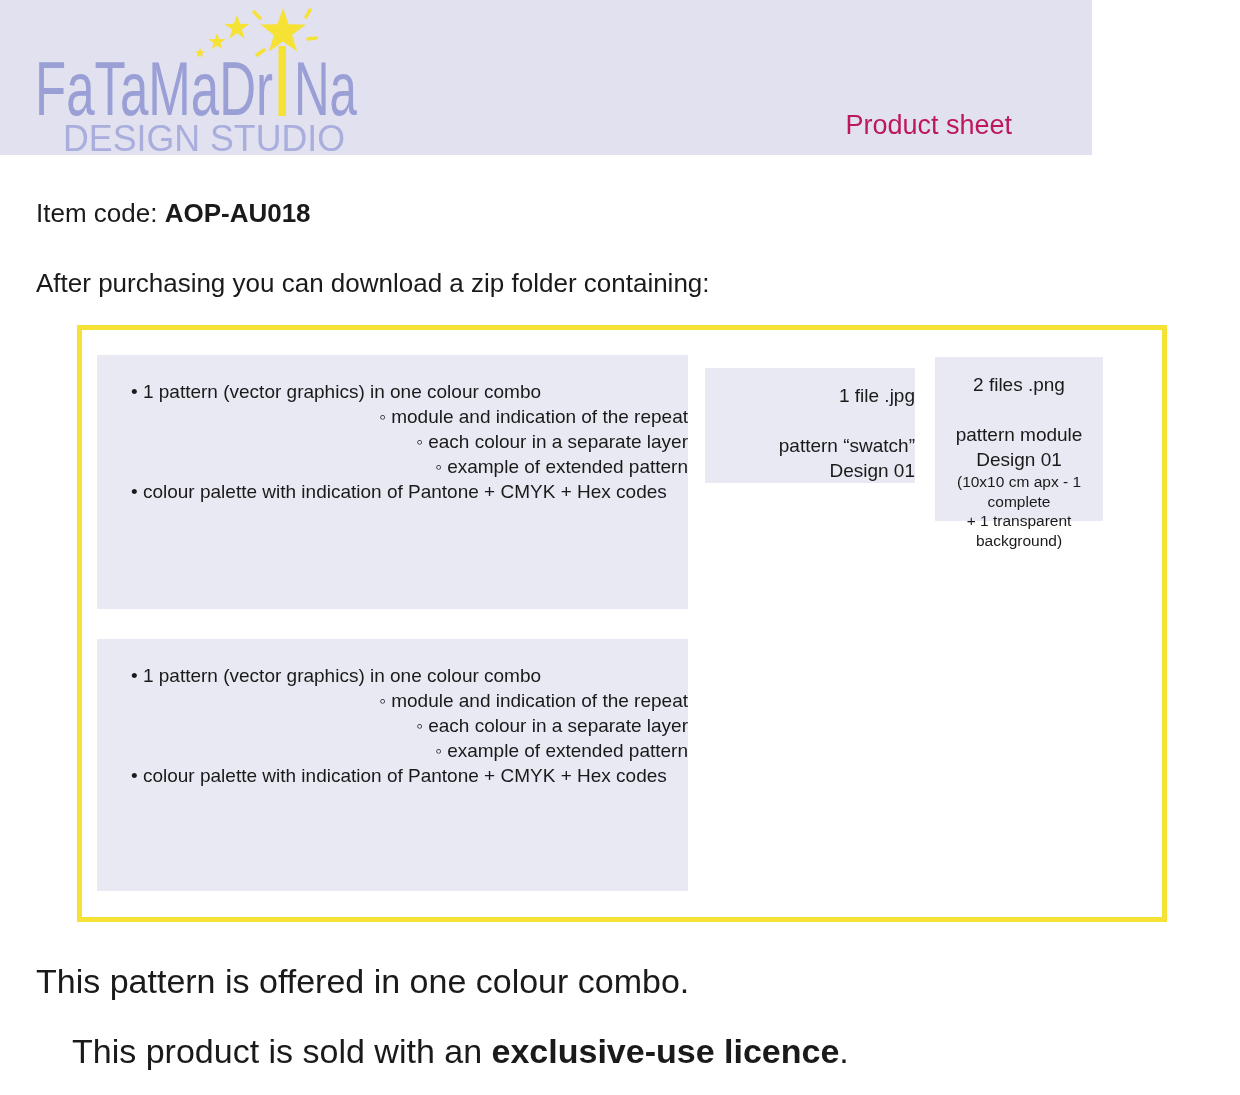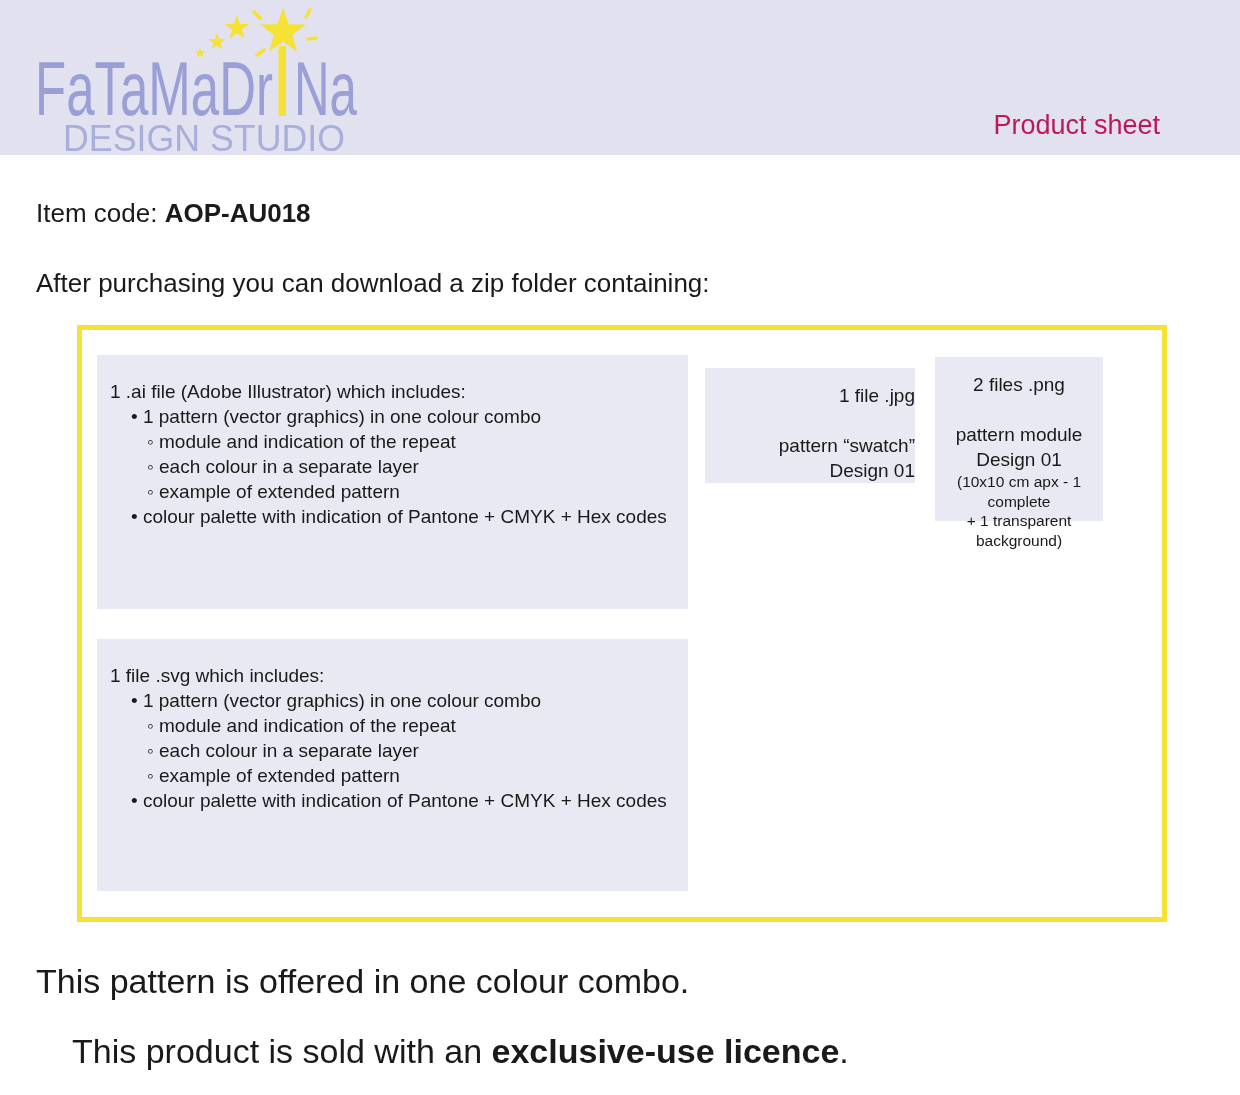--- a/index.html
+++ b/index.html
@@ -11,21 +11,21 @@
     --text_color:#1a1a1a;
   }
   *{box-sizing:border-box;}
   html,body{margin:0;padding:0;}
   body{
     width:1240px;height:1095px;position:relative;background:#ffffff;
     font-family:"Liberation Sans",sans-serif;color:var(--text_color);
     overflow:hidden;
   }
   .header{
-    position:absolute;left:0;top:0;width:1240px;height:155px;
+    position:absolute;left:0;top:0;width:1092px;height:155px;
     background:var(--header_bg);
   }
   .logo{position:absolute;left:32px;top:6px;width:340px;height:150px;}
   .brand{fill:var(--logo_color);font-family:"Liberation Sans",sans-serif;font-size:76px;font-weight:400;}
   .brand-sub{fill:var(--logo_subtitle_color);font-family:"Liberation Sans",sans-serif;font-size:37px;font-weight:400;}
   .star{fill:var(--accent_yellow);}
   .spark{stroke:var(--accent_yellow);stroke-width:3.5;stroke-linecap:round;}
   .sheet-title{
     position:absolute;right:80px;top:110px;font-size:27px;color:#be185d;
   }
@@ -38,21 +38,21 @@
   }
   .file-box{position:absolute;background:var(--panel_bg);}
   .box-ai{left:15px;top:25px;width:591px;height:254px;padding-top:24px;}
   .box-svg{left:15px;top:309px;width:591px;height:252px;padding-top:24px;}
   .box-jpg{left:623px;top:38px;width:210px;height:115px;padding-top:15px;text-align:right;}
   .box-png{left:853px;top:27px;width:168px;height:164px;padding-top:15px;text-align:center;}
   .row{font-size:19px;line-height:25px;}
   .row.title{padding-left:13px;}
   .lv1{padding-left:34px;}
   .lv1::before{content:"\2022\00a0";}
-  .lv2{padding-left:50px;}
+  .lv2{padding-left:50px;text-align:right;}
   .lv2::before{content:"\25e6\00a0";}
   .crow{font-size:19px;line-height:25px;}
   .crow.spacer{height:25px;}
   .crow.small{font-size:15.5px;line-height:19.5px;}
   .footer-line{position:absolute;left:36px;font-size:34px;}
   .footer-line.one{top:962px;}
   .footer-line.two{top:1032px;margin-left:36px;}
   .footer-line b{font-weight:700;}
 </style>
 </head>
@@ -80,21 +80,20 @@
     <div class="sheet-title">Product sheet</div>
   </header>
 
   <div class="item-code"><span>Item code: </span><b>AOP-AU018</b></div>
 
   <div class="intro">After purchasing you can download a zip folder containing:</div>
 
   <div class="yellow-box">
 
     <section class="file-box box-ai">
-      <div class="row title">1 .ai file (Adobe Illustrator) which includes:</div>
       <div class="row lv1">1 pattern (vector graphics) in one colour combo</div>
       <div class="row lv2">module and indication of the repeat</div>
       <div class="row lv2">each colour in a separate layer</div>
       <div class="row lv2">example of extended pattern</div>
       <div class="row lv1">colour palette with indication of Pantone + CMYK + Hex codes</div>
     </section>
 
     <section class="file-box box-jpg">
       <div class="crow">1 file .jpg</div>
       <div class="crow spacer"></div>
@@ -105,21 +104,20 @@
     <section class="file-box box-png">
       <div class="crow">2 files .png</div>
       <div class="crow spacer"></div>
       <div class="crow">pattern module</div>
       <div class="crow">Design 01</div>
       <div class="crow small">(10x10 cm apx - 1 complete</div>
       <div class="crow small">+ 1 transparent background)</div>
     </section>
 
     <section class="file-box box-svg">
-      <div class="row title">1 file .svg which includes:</div>
       <div class="row lv1">1 pattern (vector graphics) in one colour combo</div>
       <div class="row lv2">module and indication of the repeat</div>
       <div class="row lv2">each colour in a separate layer</div>
       <div class="row lv2">example of extended pattern</div>
       <div class="row lv1">colour palette with indication of Pantone + CMYK + Hex codes</div>
     </section>
 
   </div>
 
   <div class="footer-line one">This pattern is offered in one colour combo.</div>

